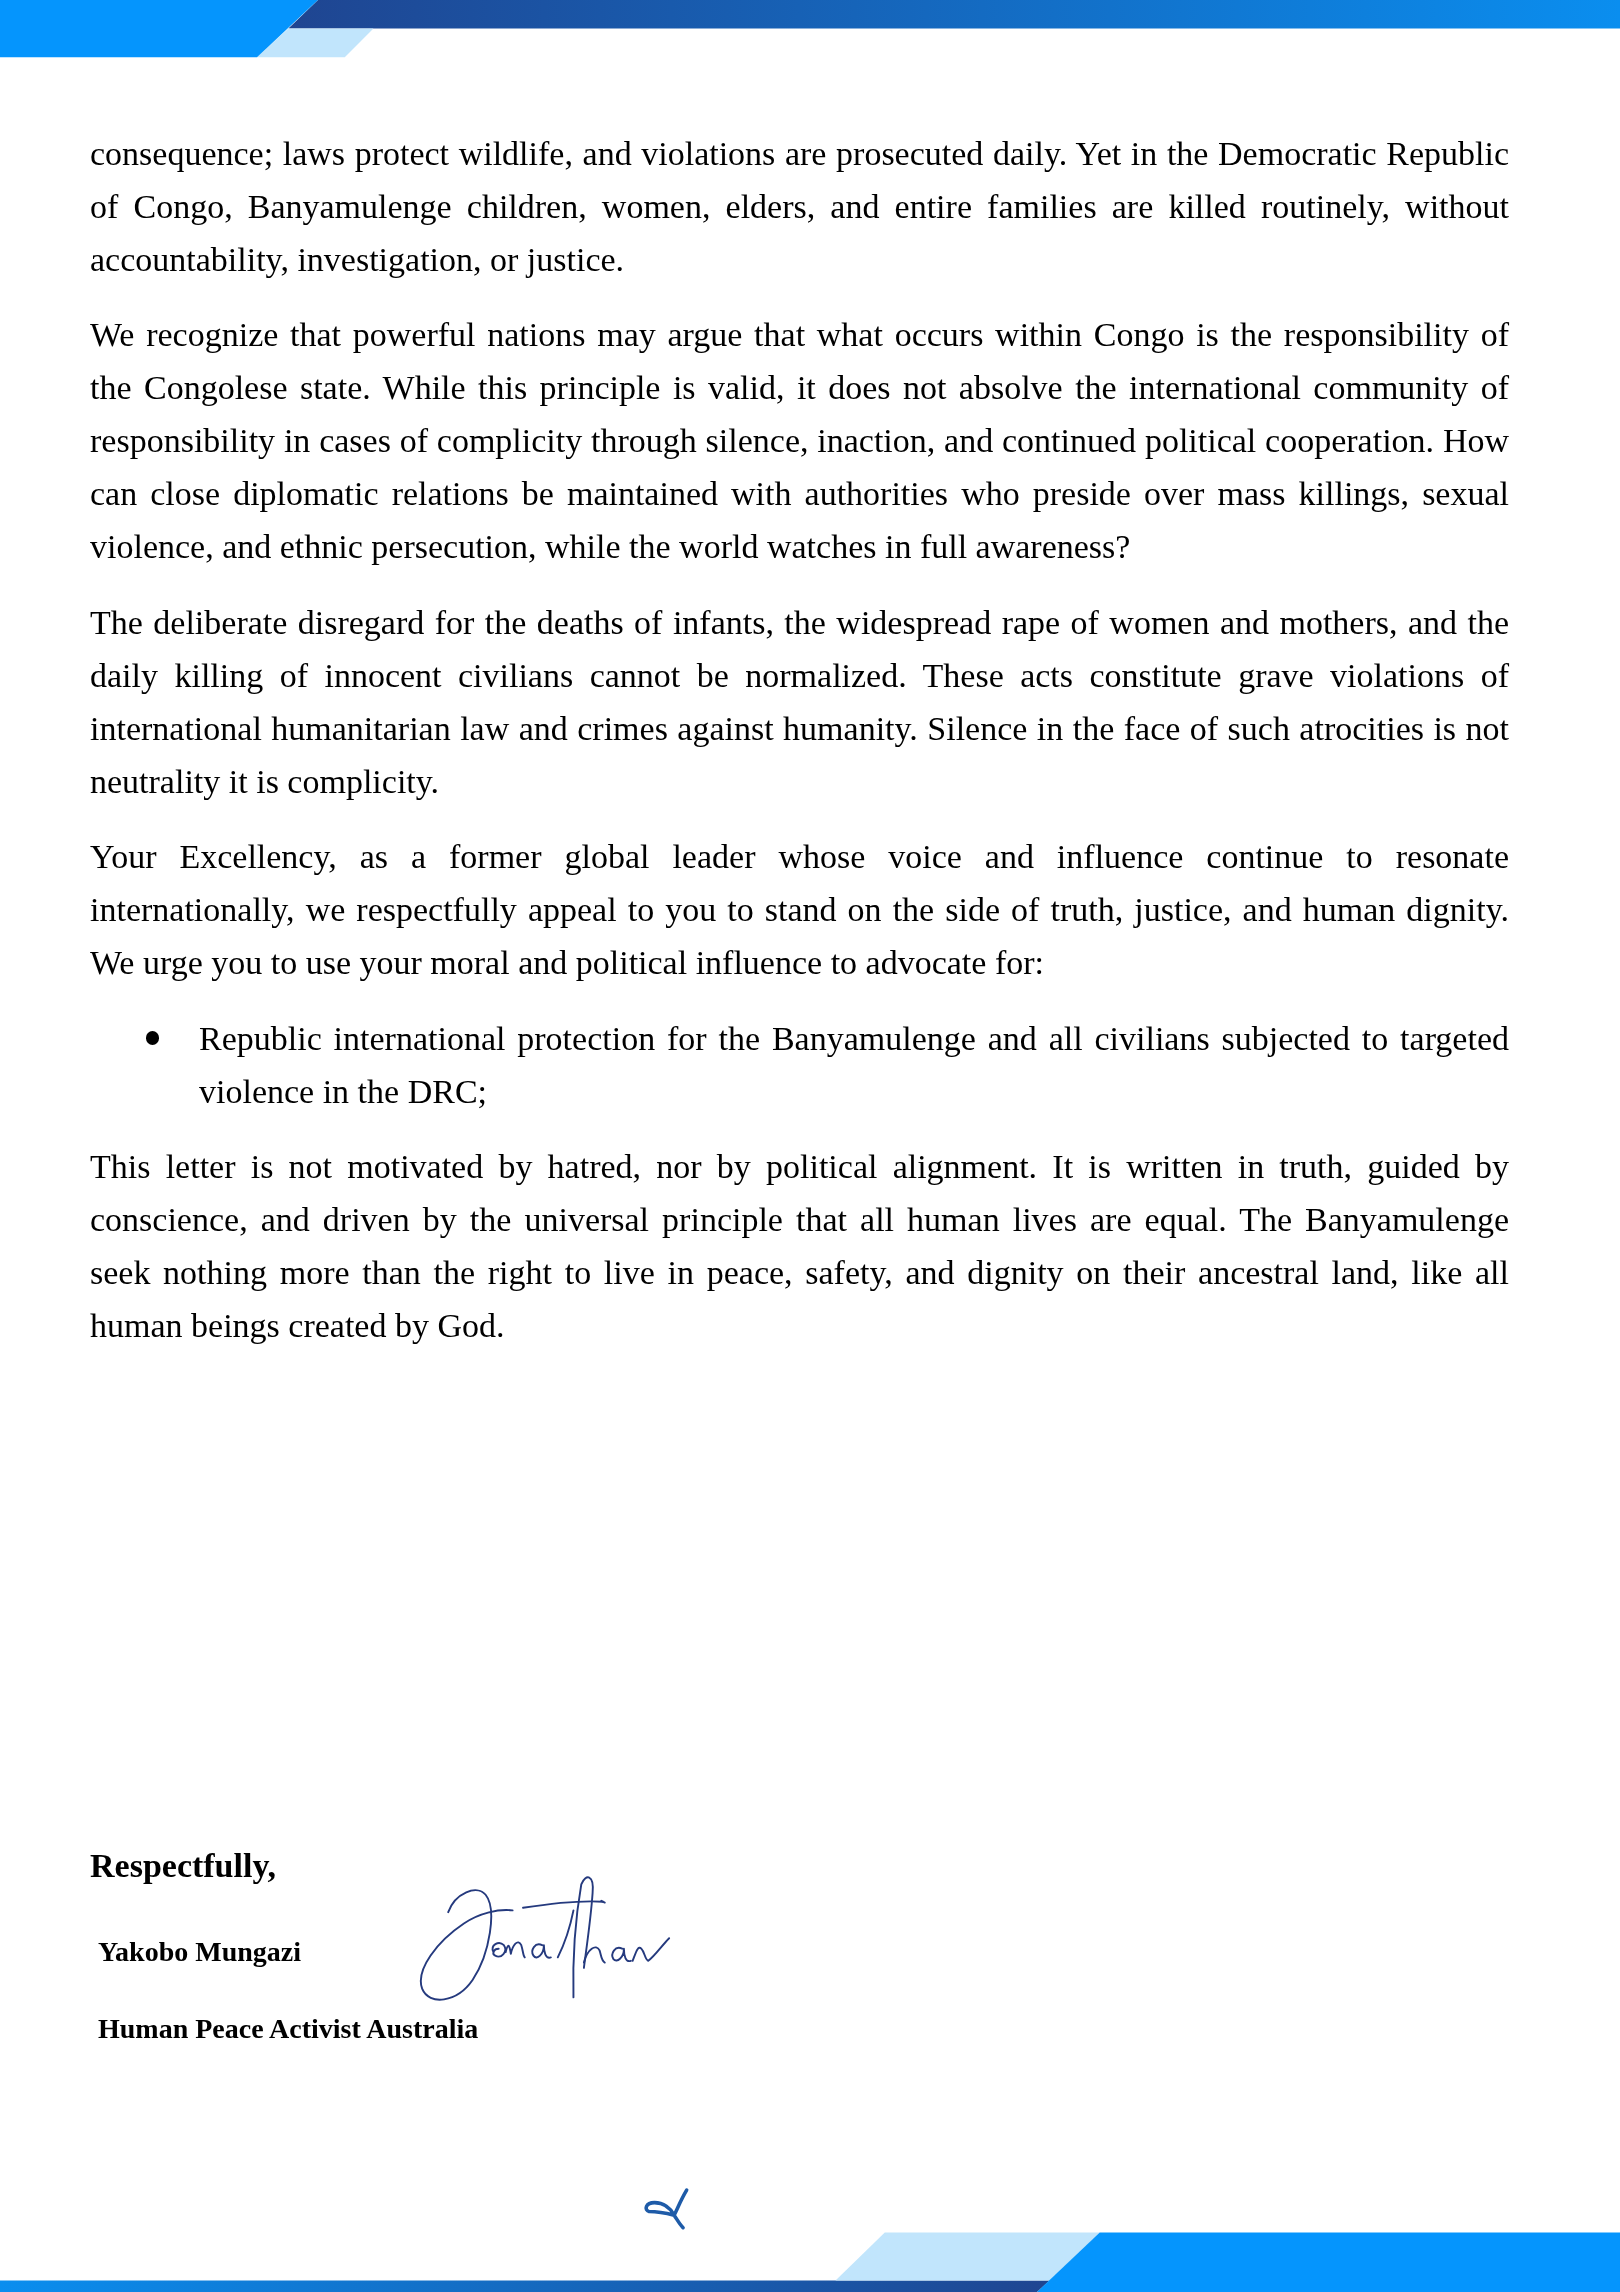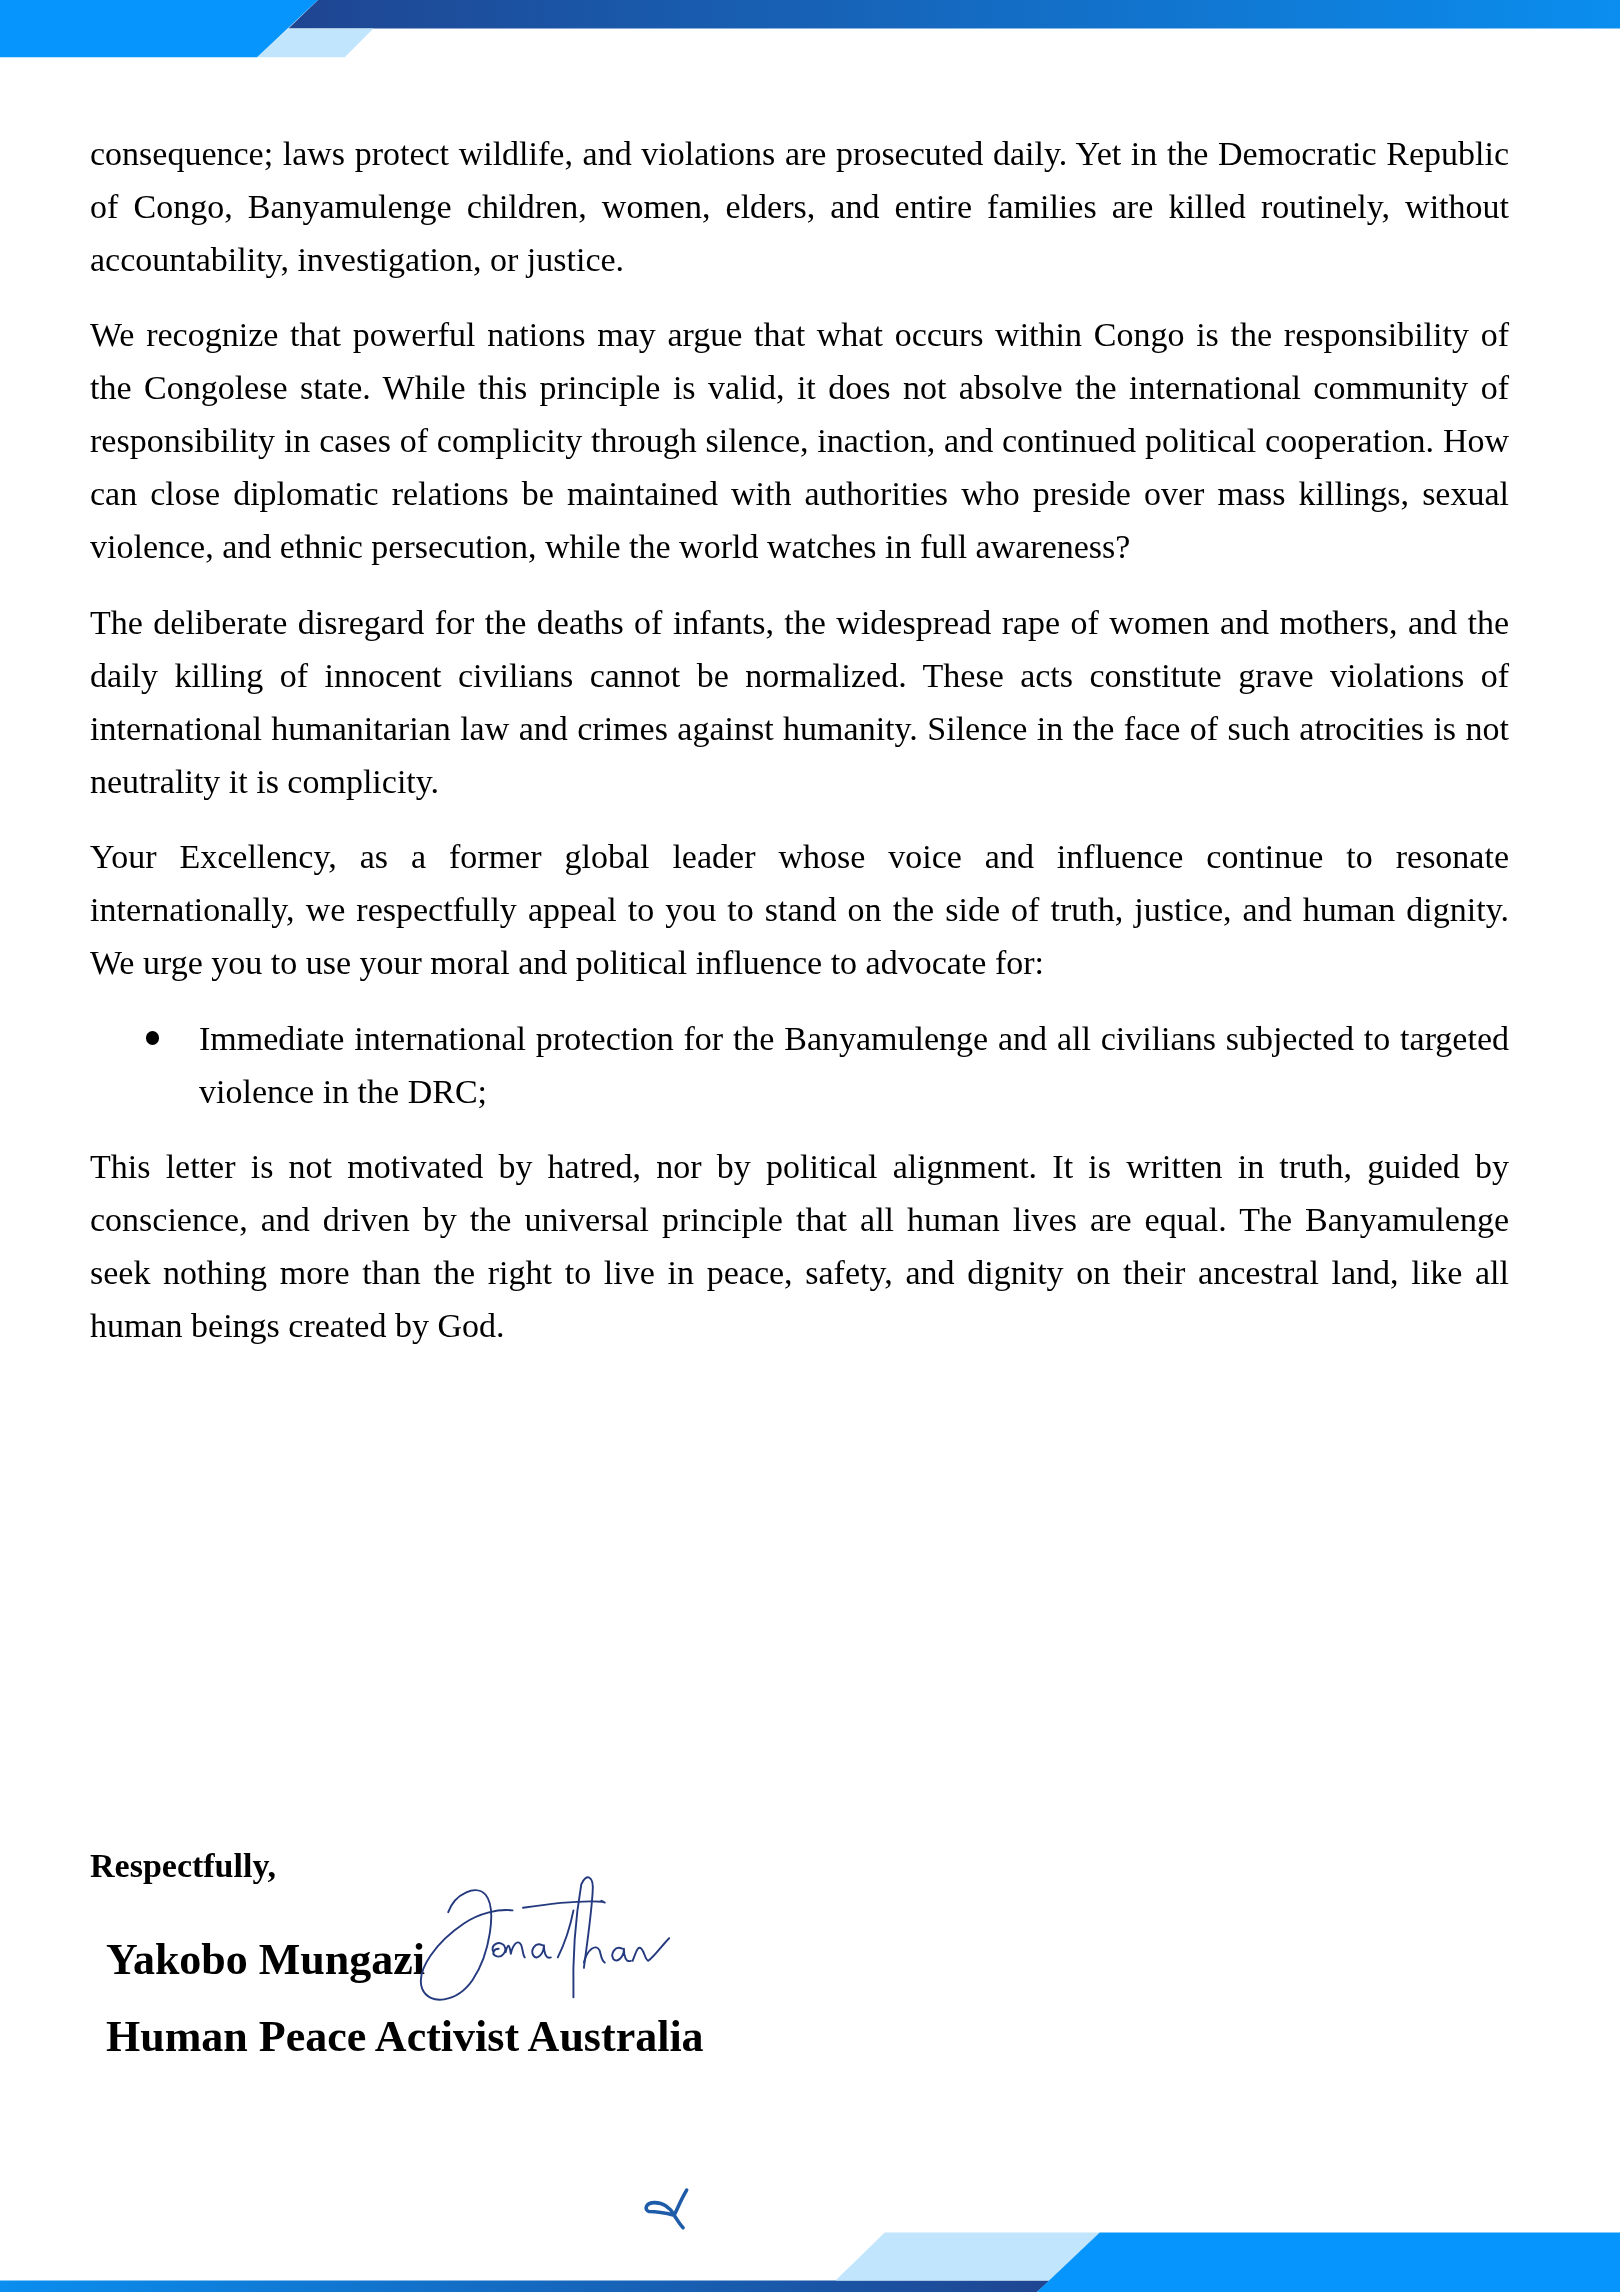--- a/index.html
+++ b/index.html
@@ -33,21 +33,21 @@
     line-height: 53px;
     text-align: justify;
   }
   ul.bullets li .bullet {
     position: absolute; left: 56px; top: 19.7px;
     width: 13.4px; height: 13.4px; border-radius: 50%;
     background: #000;
   }
   .closing { font-size: 34px; line-height: 53px; margin: 0; font-weight: bold; }
   .sig-name, .sig-org {
-    font-weight: bold; font-size: 44px; margin: 16px;
+    font-weight: bold; font-size: 28px; margin: 8px;
   }
   .sig-name { position: absolute; left: 90px; top: 1917px; line-height: 54px; }
   .sig-org { position: absolute; left: 90px; top: 1994px; line-height: 54px; font-family: Liberation Serif, serif; }
   .closing-abs { position: absolute; left: 90px; top: 1839px; }
   .signature { position: absolute; left: 403px; top: 1856px; width: 287px; height: 161px; }
   .mark { position: absolute; left: 640px; top: 2183px; width: 54px; height: 50px; }
 </style>
 </head>
 <body>
 
@@ -65,21 +65,21 @@
 
 <div class="page">
   <p class="para">consequence; laws protect wildlife, and violations are prosecuted daily. Yet in the Democratic Republic of Congo, Banyamulenge children, women, elders, and entire families are killed routinely, without accountability, investigation, or justice.</p>
   <p class="para">We recognize that powerful nations may argue that what occurs within Congo is the responsibility of the Congolese state. While this principle is valid, it does not absolve the international community of responsibility in cases of complicity through silence, inaction, and continued political cooperation. How can close diplomatic relations be maintained with authorities who preside over mass killings, sexual violence, and ethnic persecution, while the world watches in full awareness?</p>
   <p class="para">The deliberate disregard for the deaths of infants, the widespread rape of women and mothers, and the daily killing of innocent civilians cannot be normalized. These acts constitute grave violations of international humanitarian law and crimes against humanity. Silence in the face of such atrocities is not neutrality it is complicity.</p>
   <p class="para">Your Excellency, as a former global leader whose voice and influence continue to resonate internationally, we respectfully appeal to you to stand on the side of truth, justice, and human dignity. We urge you to use your moral and political influence to advocate for:</p>
 
   <ul class="bullets">
     <li>
       <span class="bullet"></span>
-      <span>Immediate international protection for the Banyamulenge and all civilians subjected to targeted violence in the DRC;</span>
+      <span>Republic international protection for the Banyamulenge and all civilians subjected to targeted violence in the DRC;</span>
     </li>
   </ul>
 
   <p class="para">This letter is not motivated by hatred, nor by political alignment. It is written in truth, guided by conscience, and driven by the universal principle that all human lives are equal. The Banyamulenge seek nothing more than the right to live in peace, safety, and dignity on their ancestral land, like all human beings created by God.</p>
 </div>
 
 <p class="closing closing-abs">Respectfully,</p>
 <p class="sig-name">Yakobo Mungazi</p>
 <p class="sig-org">Human Peace Activist Australia</p>
 

